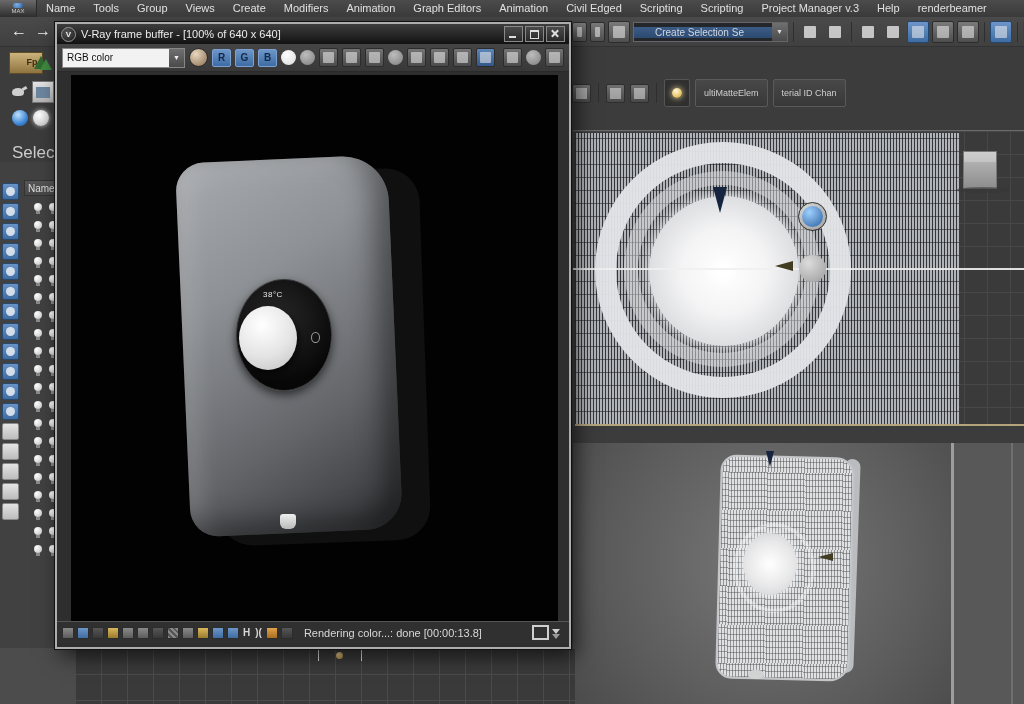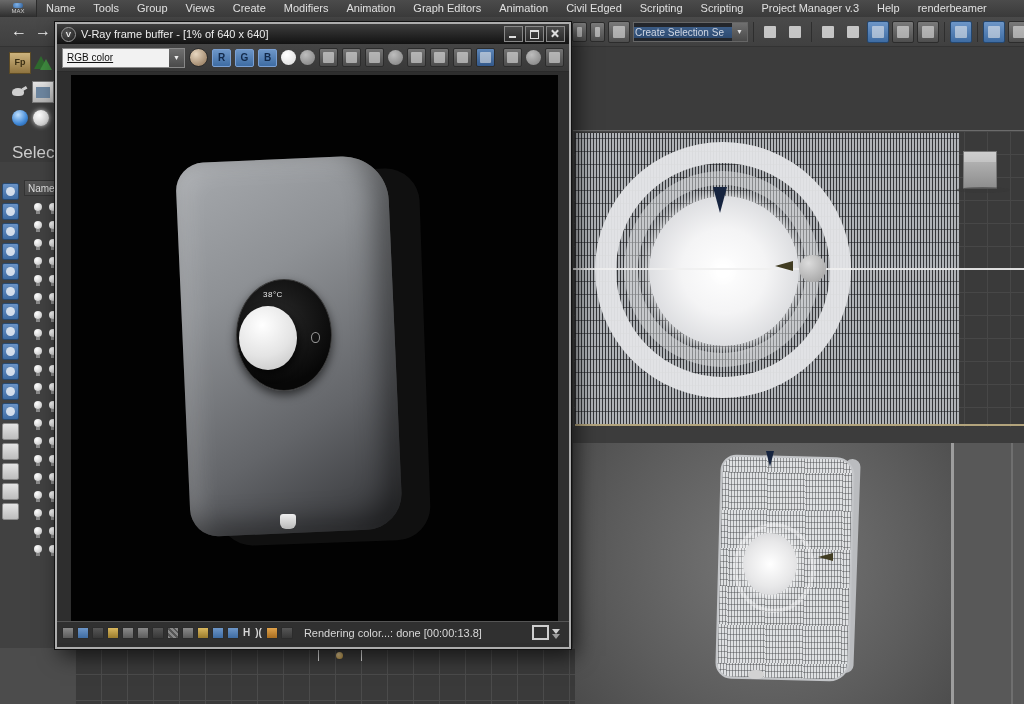--- a/index.html
+++ b/index.html
@@ -23,21 +23,21 @@
   .tb-right{position:absolute;left:572px;top:20px;height:24px;display:flex;align-items:center;gap:3px;z-index:3;}
   .ico{width:20px;height:20px;background:linear-gradient(#7a7a7a,#4e4e4e);
        border:1px solid #2c2c2c;border-radius:2px;position:relative;cursor:pointer;flex:none;}
   .ico::after{content:"";position:absolute;left:4px;top:4px;right:4px;bottom:4px;
               background:rgba(240,240,240,.55);border-radius:1px;}
   .ico.small{width:13px;height:18px;}
   .ico.active{background:linear-gradient(#6d96c8,#3e6ca3);border-color:#24466e;}
   .ico.plain{background:transparent;border-color:transparent;}
   .ico.plain::after{background:rgba(230,230,230,.8);}
   .combo{height:18px;background:#23262b;border:1px solid #666;display:flex;align-items:center;cursor:pointer;}
-  .combo .val{width:96px;padding:0 1px;color:#cfd6e2;font-size:10px;white-space:nowrap;overflow:hidden;
+  .combo .val{width:96px;padding:0 21px;color:#cfd6e2;font-size:10px;white-space:nowrap;overflow:hidden;
               background:linear-gradient(#3b5c86,#2d4a70);}
   .combo .arr{width:15px;text-align:center;color:#ddd;font-size:7px;background:linear-gradient(#707070,#4a4a4a);
               line-height:18px;}
   .vsep{width:1px;height:20px;background:#2e2e2e;margin:0 2px;flex:none;}
 
   
   .sub-tb{position:absolute;left:572px;top:78px;height:30px;display:flex;align-items:center;gap:5px;z-index:2;}
   .mini{width:17px;height:17px;background:linear-gradient(#707070,#484848);border:1px solid #2e2e2e;
         border-radius:2px;position:relative;cursor:pointer;flex:none;}
   .mini::after{content:"";position:absolute;left:3px;top:3px;right:3px;bottom:3px;background:rgba(235,235,235,.5);}
@@ -102,21 +102,21 @@
              background-image:linear-gradient(#4b4b4b 1px,transparent 1px),linear-gradient(90deg,#4b4b4b 1px,transparent 1px);
              background-size:26px 26px;z-index:1;cursor:crosshair;}
   .gizmo{position:absolute;left:243px;top:1px;width:42px;height:11px;border:1px solid #ddd;border-bottom:none;}
   .gizmo-dot{position:absolute;left:261px;top:4px;width:7px;height:7px;border-radius:50%;
              background:radial-gradient(circle at 35% 30%,#e8cf9a,#a8802e);}
   .left-bottom{position:absolute;left:0;top:645px;width:75px;height:59px;background:#4c4c4c;z-index:1;}
 
   
   .flt{position:absolute;width:20px;height:20px;cursor:pointer;z-index:2;}
   .fp-icon{background:linear-gradient(#cdb37d,#8f7440);border:1px solid #5e4c26;color:#3a2f14;
-           font-size:9px;font-weight:bold;text-align:center;line-height:19px;}
+           font-size:9px;font-weight:bold;text-align:center;line-height:19px;padding-left:12px;}
   .tree-icon::before{content:"";position:absolute;left:2px;top:4px;border-left:7px solid transparent;
                      border-right:7px solid transparent;border-bottom:13px solid #2f6b2f;}
   .tree-icon::after{content:"";position:absolute;left:8px;top:7px;border-left:6px solid transparent;
                     border-right:6px solid transparent;border-bottom:11px solid #3f8a3f;}
   .teapot-icon::before{content:"";position:absolute;left:3px;top:7px;width:12px;height:8px;border-radius:50% 50% 40% 40%;
                        background:#cfcfcf;}
   .teapot-icon::after{content:"";position:absolute;left:13px;top:6px;width:5px;height:3px;background:#cfcfcf;transform:rotate(-30deg);}
   .img-icon{background:linear-gradient(#e6e6e6,#b5b5b5);border:1px solid #777;}
   .img-icon::after{content:"";position:absolute;left:3px;top:5px;right:3px;bottom:4px;background:#6d86a0;}
   .bulb-blue{border-radius:50%;background:radial-gradient(circle at 38% 30%,#bfe0ff,#3f87d6 60%,#1d4f8d);width:16px;height:16px;}
@@ -152,21 +152,21 @@
   .wbtn{width:17px;height:14px;background:linear-gradient(#4a4a4a,#2a2a2a);border:1px solid #888;margin-left:2px;
         position:relative;cursor:pointer;flex:none;}
   .wbtn.min::after{content:"";position:absolute;left:4px;bottom:3px;width:7px;height:2px;background:#ddd;}
   .wbtn.max::after{content:"";position:absolute;left:4px;top:3px;width:7px;height:6px;border:1px solid #ddd;border-top-width:2px;}
   .wbtn.close::before,.wbtn.close::after{content:"";position:absolute;left:7px;top:2px;width:2px;height:9px;background:#ddd;}
   .wbtn.close::before{transform:rotate(45deg);}
   .wbtn.close::after{transform:rotate(-45deg);}
   .vfb-toolbar{position:absolute;left:0;top:20px;right:0;height:27px;background:linear-gradient(#454545,#383838);
                border-bottom:1px solid #2a2a2a;display:flex;align-items:center;padding:0 5px;gap:4px;}
   .chan{height:18px;background:#f2f2f2;border:1px solid #888;display:flex;align-items:center;cursor:pointer;}
-  .chan .val{width:98px;color:#111;font-size:10px;padding:0 4px;white-space:nowrap;text-decoration:underline;}
+  .chan .val{width:98px;color:#111;font-size:10px;padding:0 4px;white-space:nowrap;}
   .chan .arr{width:15px;height:18px;background:linear-gradient(#6f6f6f,#4a4a4a);color:#eee;font-size:7px;
              text-align:center;line-height:18px;}
   .vico{width:17px;height:17px;background:linear-gradient(#747474,#4c4c4c);border:1px solid #2c2c2c;border-radius:2px;
         position:relative;cursor:pointer;flex:none;}
   .vico::after{content:"";position:absolute;left:3px;top:3px;right:3px;bottom:3px;background:rgba(240,240,240,.55);border-radius:1px;}
   .vico.csphere{border-radius:50%;background:radial-gradient(circle at 35% 30%,#e8d7c0,#8a6f52);}
   .vico.csphere::after{display:none;}
   .rgbt{width:17px;height:16px;background:linear-gradient(#6d96c8,#3e6ca3);border:1px solid #7aa0d4;border-radius:2px;
         color:#12294a;font-size:10px;font-weight:bold;text-align:center;line-height:16px;cursor:pointer;flex:none;}
   .circ{width:15px;height:15px;border-radius:50%;cursor:pointer;flex:none;}
@@ -294,20 +294,33 @@
     <span class="ico"></span>
     <span class="ico"></span>
     <span class="vsep"></span>
     <span class="ico active"></span>
     <span class="vsep"></span>
     <span class="ico active"></span>
     <span class="ico"></span>
 
   </div>
 
+  <div class="sub-tb">
+    <span class="mini"></span>
+    <span class="mini sphere"></span>
+    <span class="vsep"></span>
+    <span class="mini"></span>
+    <span class="mini"></span>
+    <span class="vsep"></span>
+    <span class="bulb-btn">
+      <span class="glowbulb"></span>
+    </span>
+    <span class="el-btn">ultiMatteElem</span>
+    <span class="el-btn">terial ID Chan</span>
+  </div>
 
   <div class="flt fp-icon" style="left:9px;top:52px;">Fp</div>
   <div class="flt tree-icon" style="left:32px;top:52px;"></div>
   <div class="flt teapot-icon" style="left:9px;top:81px;"></div>
   <div class="flt img-icon" style="left:32px;top:81px;"></div>
   <div class="flt bulb-blue" style="left:12px;top:110px;"></div>
   <div class="flt bulb-white" style="left:33px;top:110px;"></div>
   <div class="select-label">Select</div>
 
   <div class="scene-panel">
@@ -411,21 +424,21 @@
         <div class="lrow">
           <span class="bulb"></span>
           <span class="bulb"></span>
         </div>
       </div>
   </div>
 
   <div class="vfb">
     <div class="vfb-title">
       <span class="vfb-logo">V</span>
-      <span class="vfb-title-text">V-Ray frame buffer - [1% of 640 x 640]</span>
+      <span class="vfb-title-text">V-Ray frame buffer - [100% of 640 x 640]</span>
       <span class="wbtn min"></span>
       <span class="wbtn max"></span>
       <span class="wbtn close"></span>
     </div>
 
     <div class="vfb-toolbar">
       <div class="chan">
         <span class="val">RGB color</span>
         <span class="arr">▼</span>
       </div>

